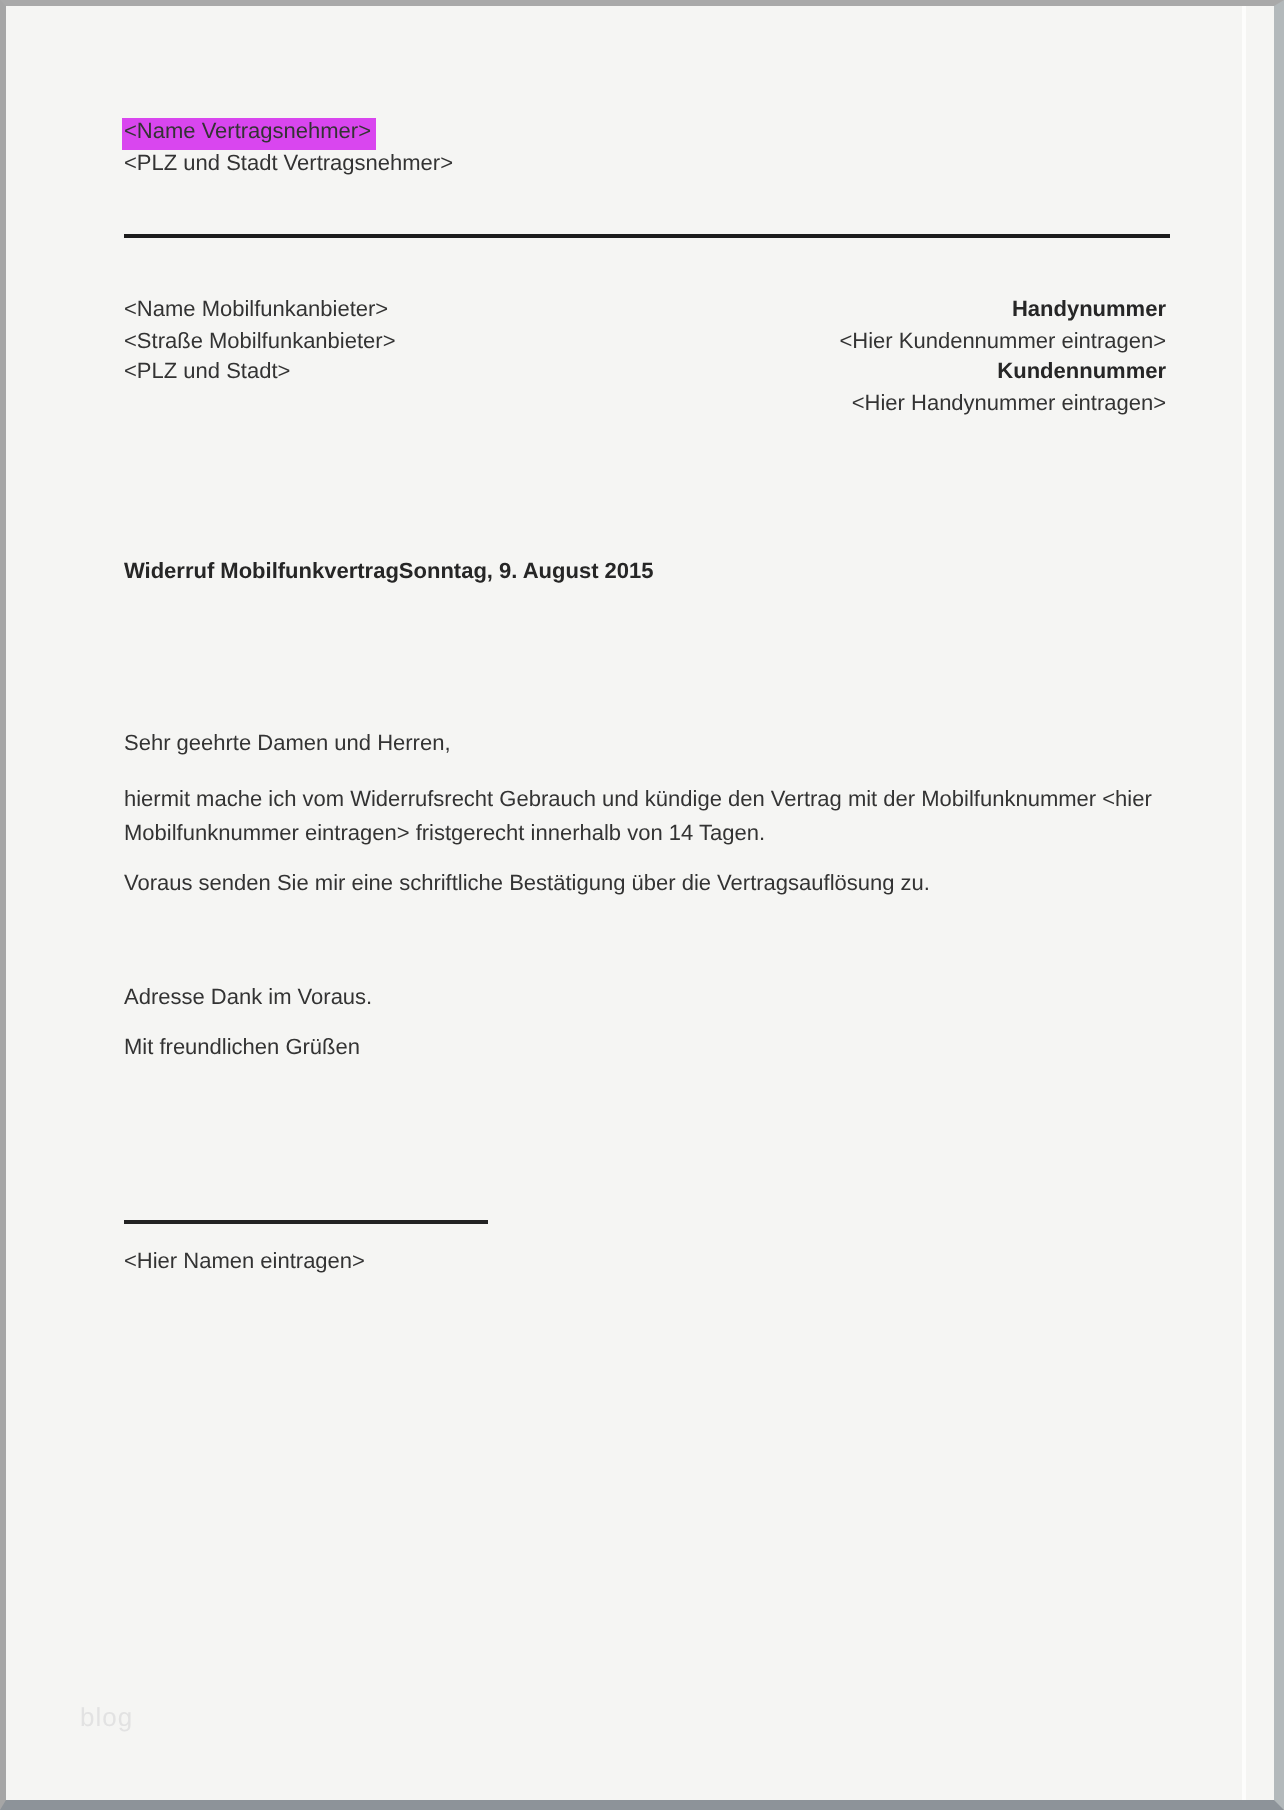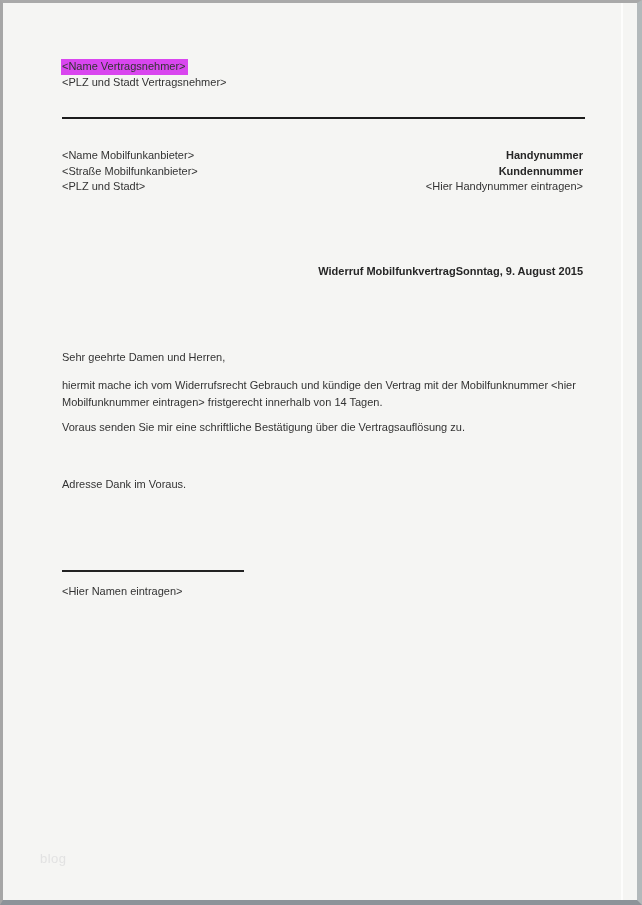--- a/index.html
+++ b/index.html
@@ -74,21 +74,21 @@
   .reference-block {
     text-align: right;
   }
   .bold {
     font-weight: bold;
     color: #262626;
   }
   .subject-row {
     margin-top: 70px;
     display: flex;
-    justify-content: flex-end;
+    justify-content: flex-start;
     width: 521px;
   }
   .salutation {
     margin-top: 72px;
     line-height: 17px;
   }
   .para {
     width: 520px;
     margin: 11px 0 0 0;
     line-height: 17px;
@@ -138,36 +138,38 @@
     <div class="rule"></div>
 
     <div class="addr-row">
       <div class="recipient-block">
         <div class="line">&lt;Name Mobilfunkanbieter&gt;</div>
         <div class="line">&lt;Straße Mobilfunkanbieter&gt;</div>
         <div class="line">&lt;PLZ und Stadt&gt;</div>
       </div>
       <div class="reference-block">
         <div class="line bold">Handynummer</div>
+        <div class="line">&lt;Hier Kundennummer eintragen&gt;</div>
         <div class="line bold">Kundennummer</div>
         <div class="line">&lt;Hier Handynummer eintragen&gt;</div>
       </div>
     </div>
 
     <div class="subject-row">
       <div class="bold">Widerruf Mobilfunkvertrag</div>
       <div class="bold">Sonntag, 9. August 2015</div>
     </div>
 
     <div class="salutation">Sehr geehrte Damen und Herren,</div>
 
     <p class="para">hiermit mache ich vom Widerrufsrecht Gebrauch und kündige den Vertrag mit der Mobilfunknummer &lt;hier Mobilfunknummer eintragen&gt; fristgerecht innerhalb von 14 Tagen.</p>
     <p class="para para-2">Voraus senden Sie mir eine schriftliche Bestätigung über die Vertragsauflösung zu.</p>
 
     <div class="thanks">Adresse Dank im Voraus.</div>
+    <div class="closing">Mit freundlichen Grüßen</div>
 
     <div class="signature-line"></div>
     <div class="signature-name">&lt;Hier Namen eintragen&gt;</div>
 
   </div>
 
   <div class="watermark">blog</div>
 </div>
 
 </body></html>

